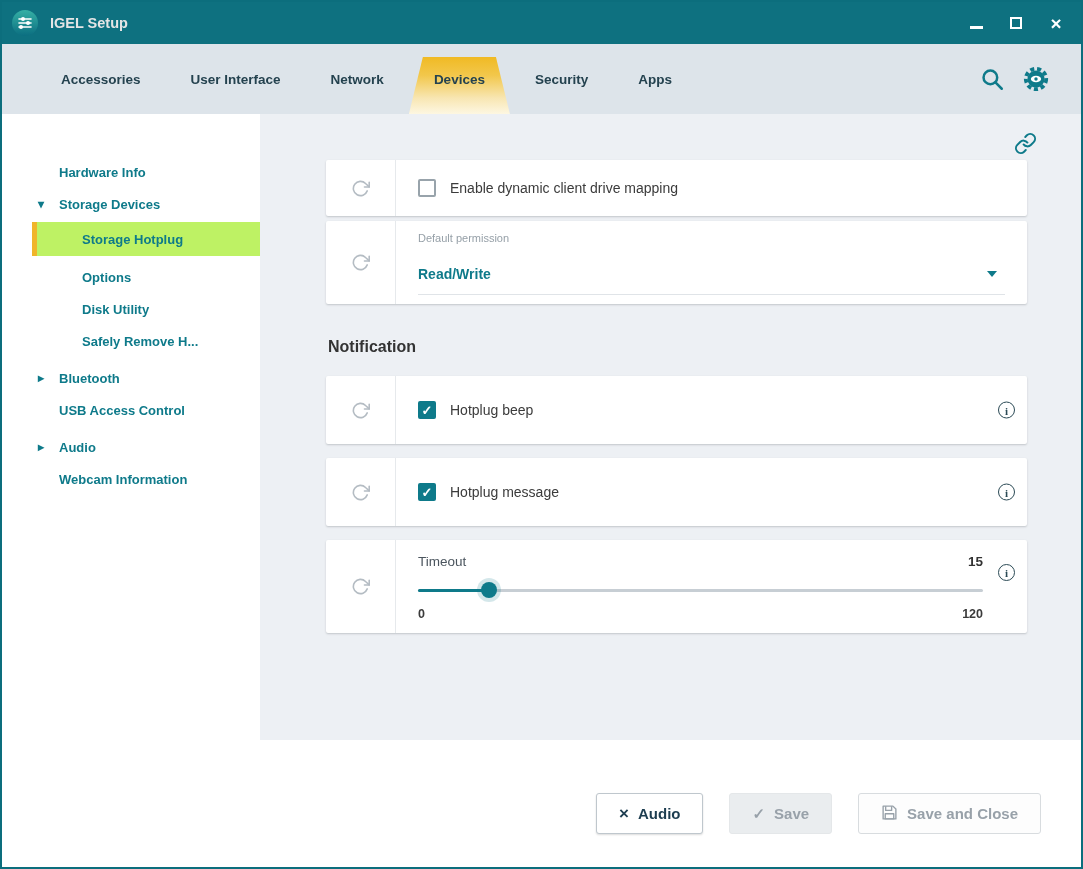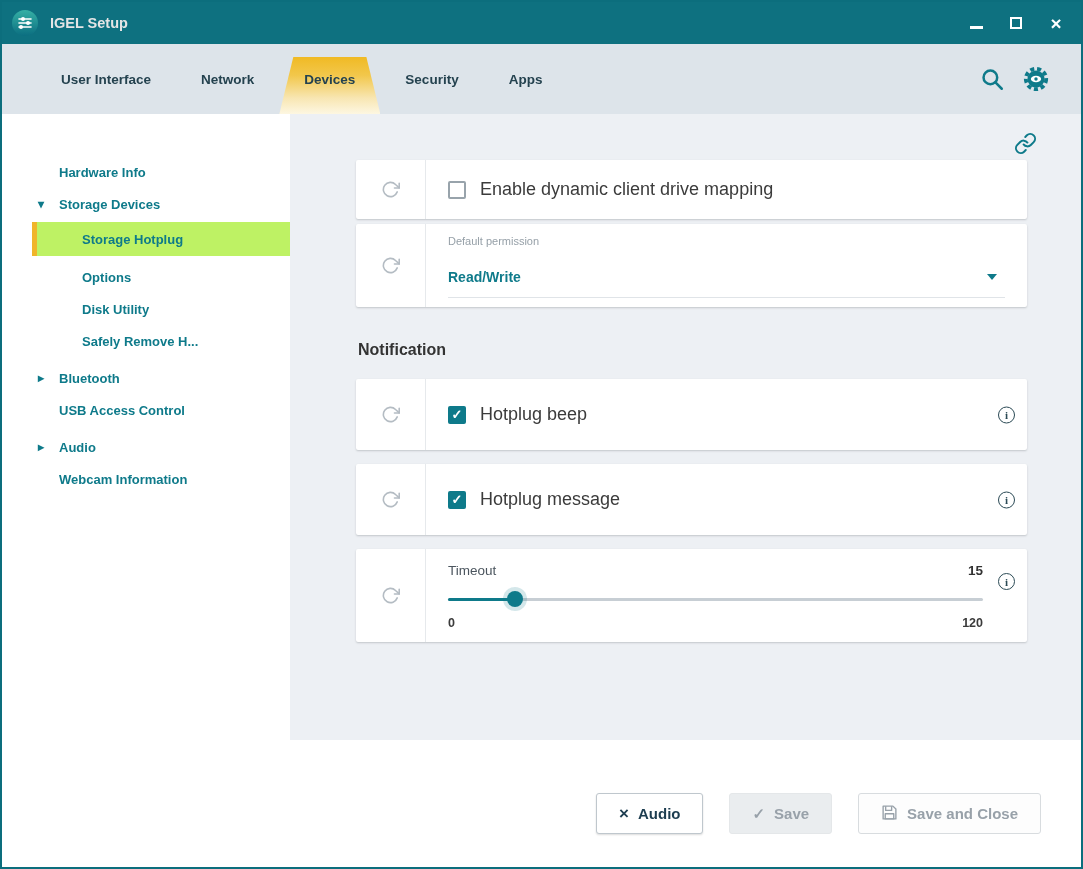--- a/index.html
+++ b/index.html
@@ -25,21 +25,21 @@
   .tab{ display:flex; align-items:center; padding:0 25px; font-size:13.5px; font-weight:bold;
     color:#24424f; position:relative; cursor:default; }
   .tab.active::before{ content:""; position:absolute; left:0; right:0; top:13px; bottom:0;
     background:linear-gradient(180deg,#f0ba24 0%,#f2c74b 32%,#f8e6b2 72%,#fdf7e2 100%);
     clip-path:polygon(14px 0, calc(100% - 14px) 0, 100% 100%, 0 100%); }
   .tab > span{ position:relative; z-index:1; }
   .tab-icons{ margin-left:auto; display:flex; align-items:center; gap:16px; padding-right:30px; }
   .tool-icon{ display:flex; align-items:center; justify-content:center; }
   
   .main{ flex:1 1 auto; display:flex; min-height:0; }
-  .sidebar{ width:288px; flex:0 0 auto; background:#fff; padding-top:42px; }
+  .sidebar{ width:258px; flex:0 0 auto; background:#fff; padding-top:42px; }
   .side-item{ height:32px; display:flex; align-items:center; color:#0e7a8a; font-size:13px;
     font-weight:bold; position:relative; padding-left:57px; cursor:default; }
   .side-item .caret{ position:absolute; left:36px; top:50%; transform:translateY(-50%);
     font-size:12px; color:#0e7a8a; }
   .side-item.l1{ padding-left:80px; }
   .side-item.selected{ background:#bef264; margin:2px 0 2px 30px; padding-left:45px;
     border-left:5px solid #f0b52a; height:34px; }
   .grp{ margin-top:5px; }
   
   .content{ flex:1 1 auto; background:#edf0f4; position:relative;
@@ -49,21 +49,21 @@
     display:flex; align-items:stretch; }
   .resetcol{ flex:0 0 70px; display:flex; align-items:center; justify-content:center;
     border-right:1px solid #e6e9ec; }
   .card-body{ flex:1 1 auto; padding:19px 22px; display:flex; align-items:center; position:relative; }
   .mb5{ margin-bottom:5px; } .mb14{ margin-bottom:14px; }
   
   .cbx{ width:18px; height:18px; border-radius:2px; margin-right:14px; flex:0 0 auto;
     display:flex; align-items:center; justify-content:center; cursor:default; }
   .cbx.unchecked{ border:2px solid #98a3ab; background:#fff; }
   .cbx.checked{ background:#0e7a8a; color:#fff; font-size:13px; font-weight:bold; }
-  .row-label{ font-size:18px; color:#3b3b3b; }
+  .row-label{ font-size:14px; color:#3b3b3b; }
   
   .select-body{ flex-direction:column; align-items:stretch; padding:11px 22px 9px 22px; }
   .field-label{ font-size:11px; color:#96a0a8; margin-bottom:18px; }
   .select-row{ display:flex; align-items:center; justify-content:space-between;
     padding:4px 2px 12px 0; border-bottom:1px solid #e0e4e8; cursor:default; }
   .select-value{ font-size:14px; font-weight:bold; color:#0e7a8a; }
   .dd-caret{ width:0; height:0; border-left:5px solid transparent; border-right:5px solid transparent;
     border-top:6px solid #0e7a8a; margin-right:6px; }
   
   .section-title{ font-size:16px; font-weight:bold; color:#333; margin:34px 0 20px 2px; }
@@ -132,20 +132,23 @@
           <span class="max-glyph"></span>
         </span>
       <span class="win-btn">
           <span class="close-glyph">×</span>
         </span>
     </div>
   </div>
 
   <div class="tabbar">
     <div class="tab">
+        <span>Accessories</span>
+      </div>
+    <div class="tab">
         <span>User Interface</span>
       </div>
     <div class="tab">
         <span>Network</span>
       </div>
     <div class="tab active">
         <span>Devices</span>
       </div>
     <div class="tab">
         <span>Security</span>

